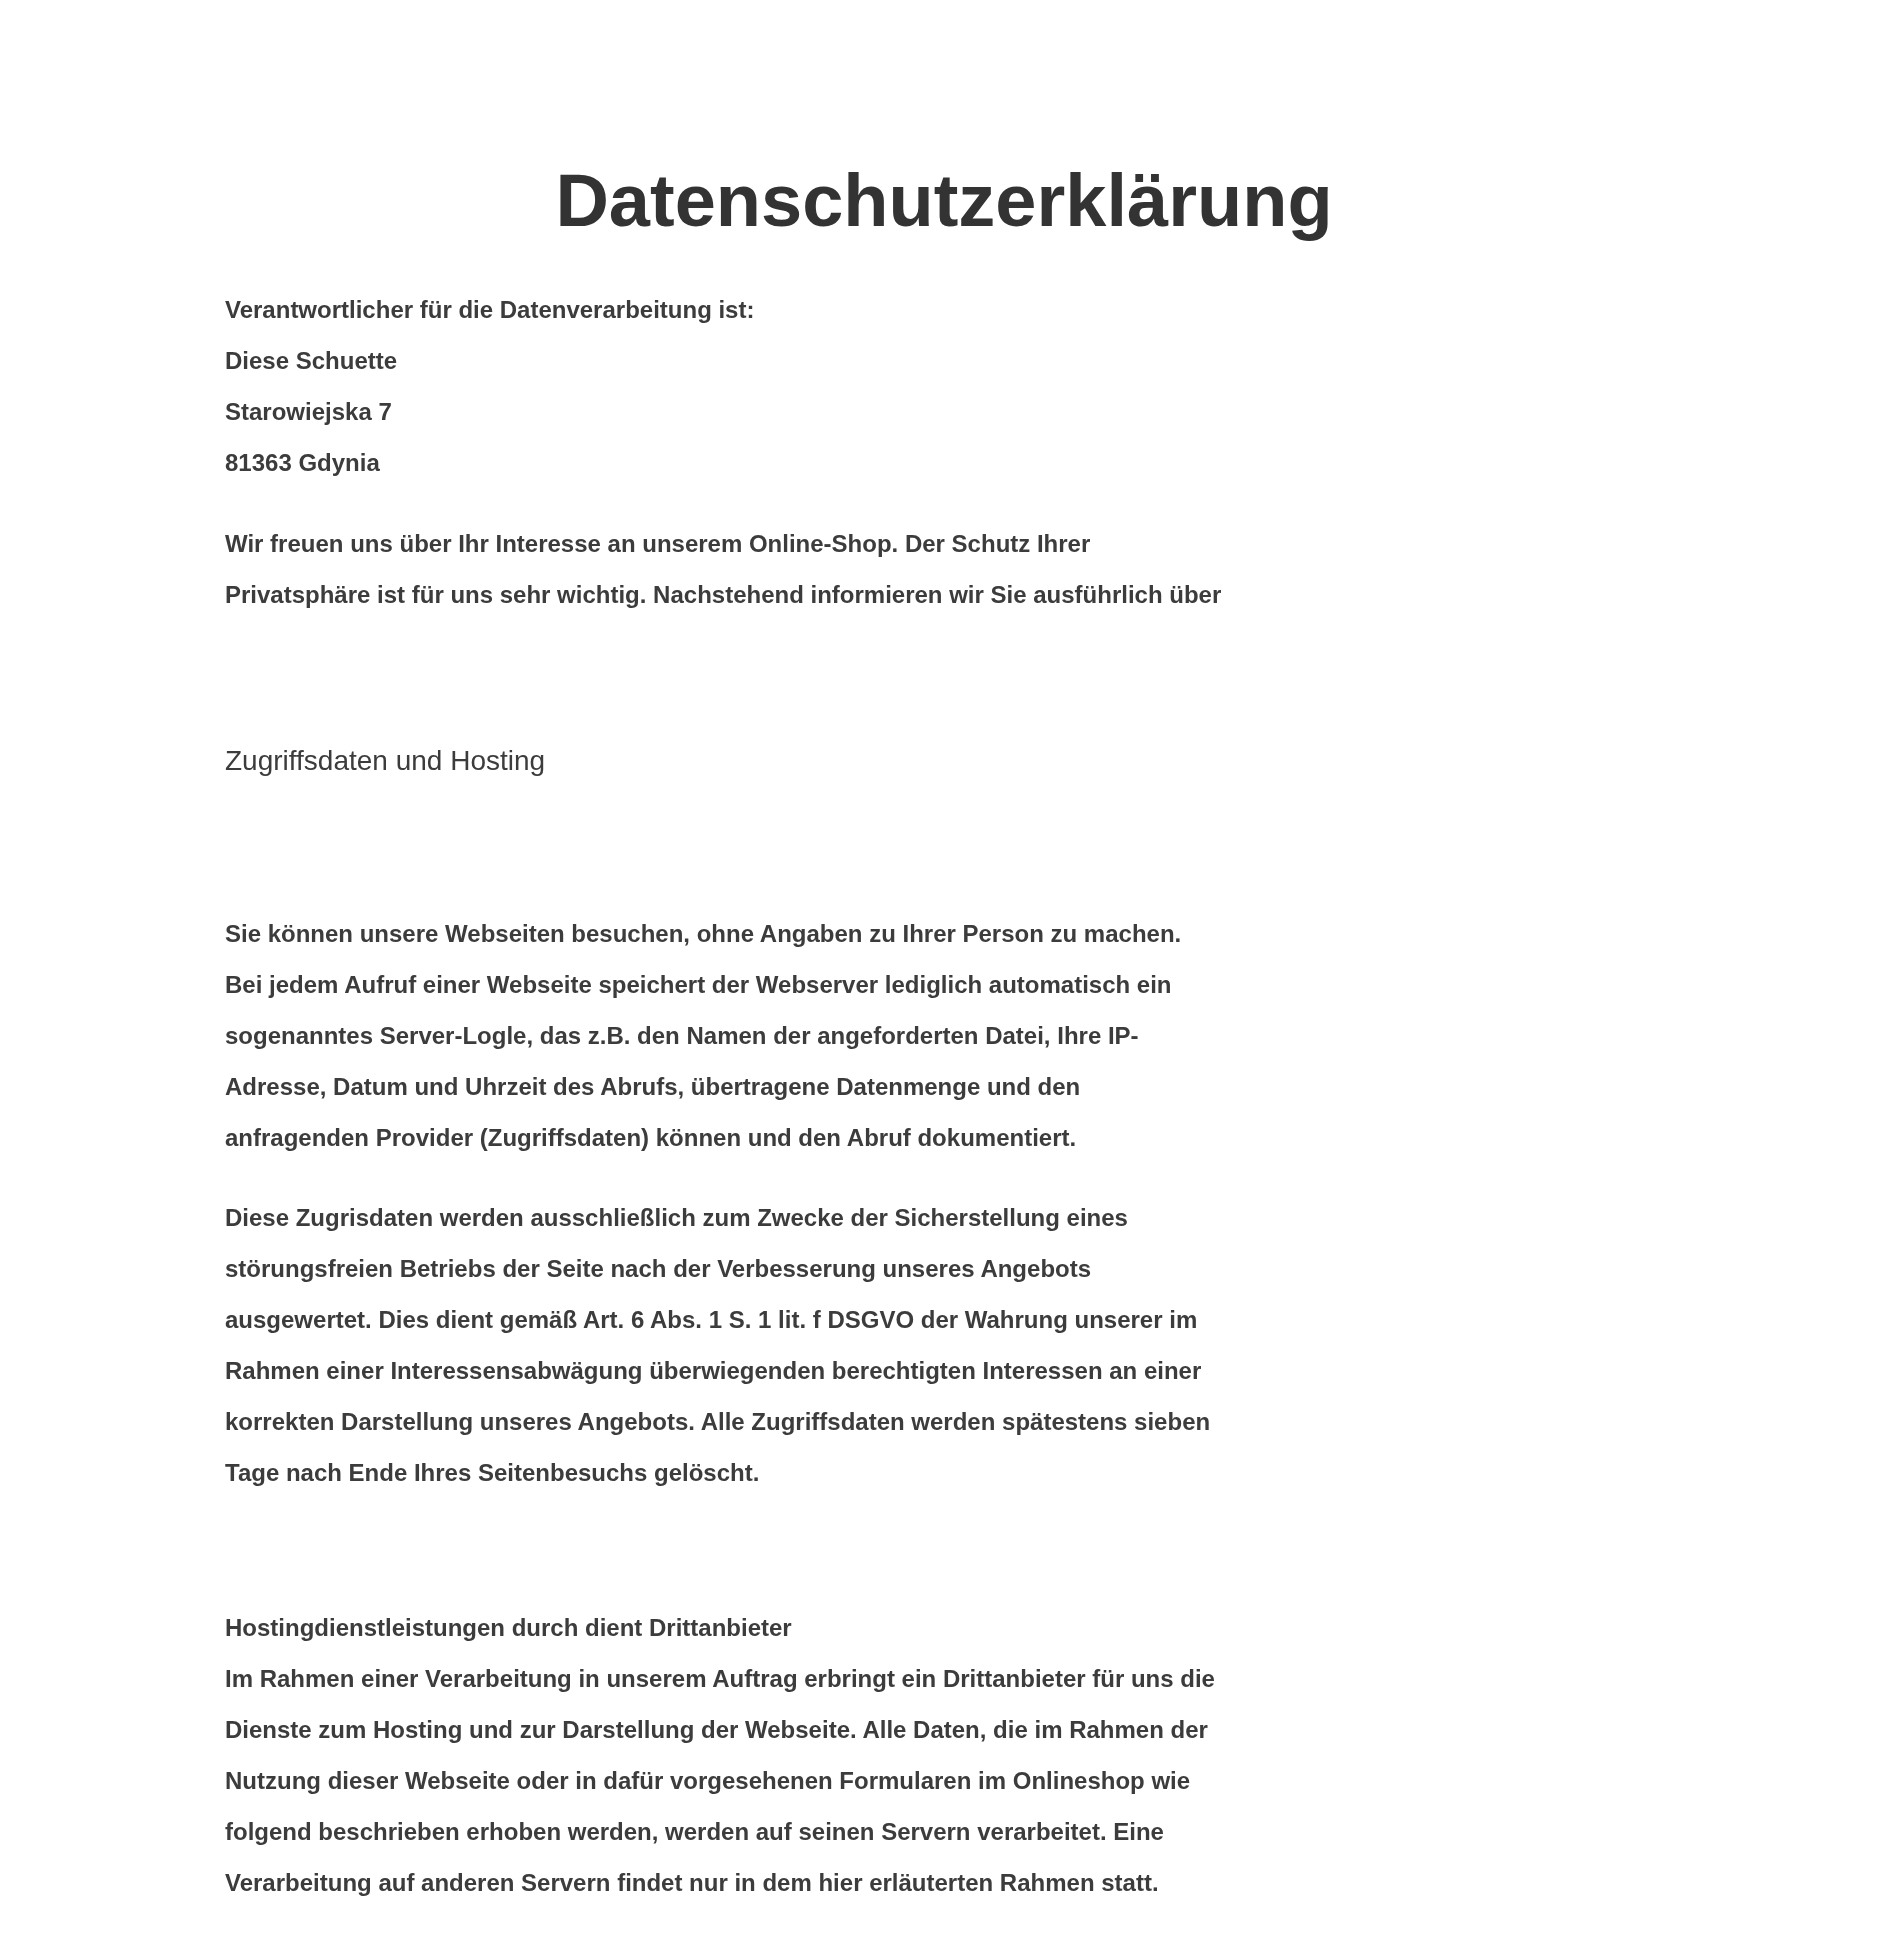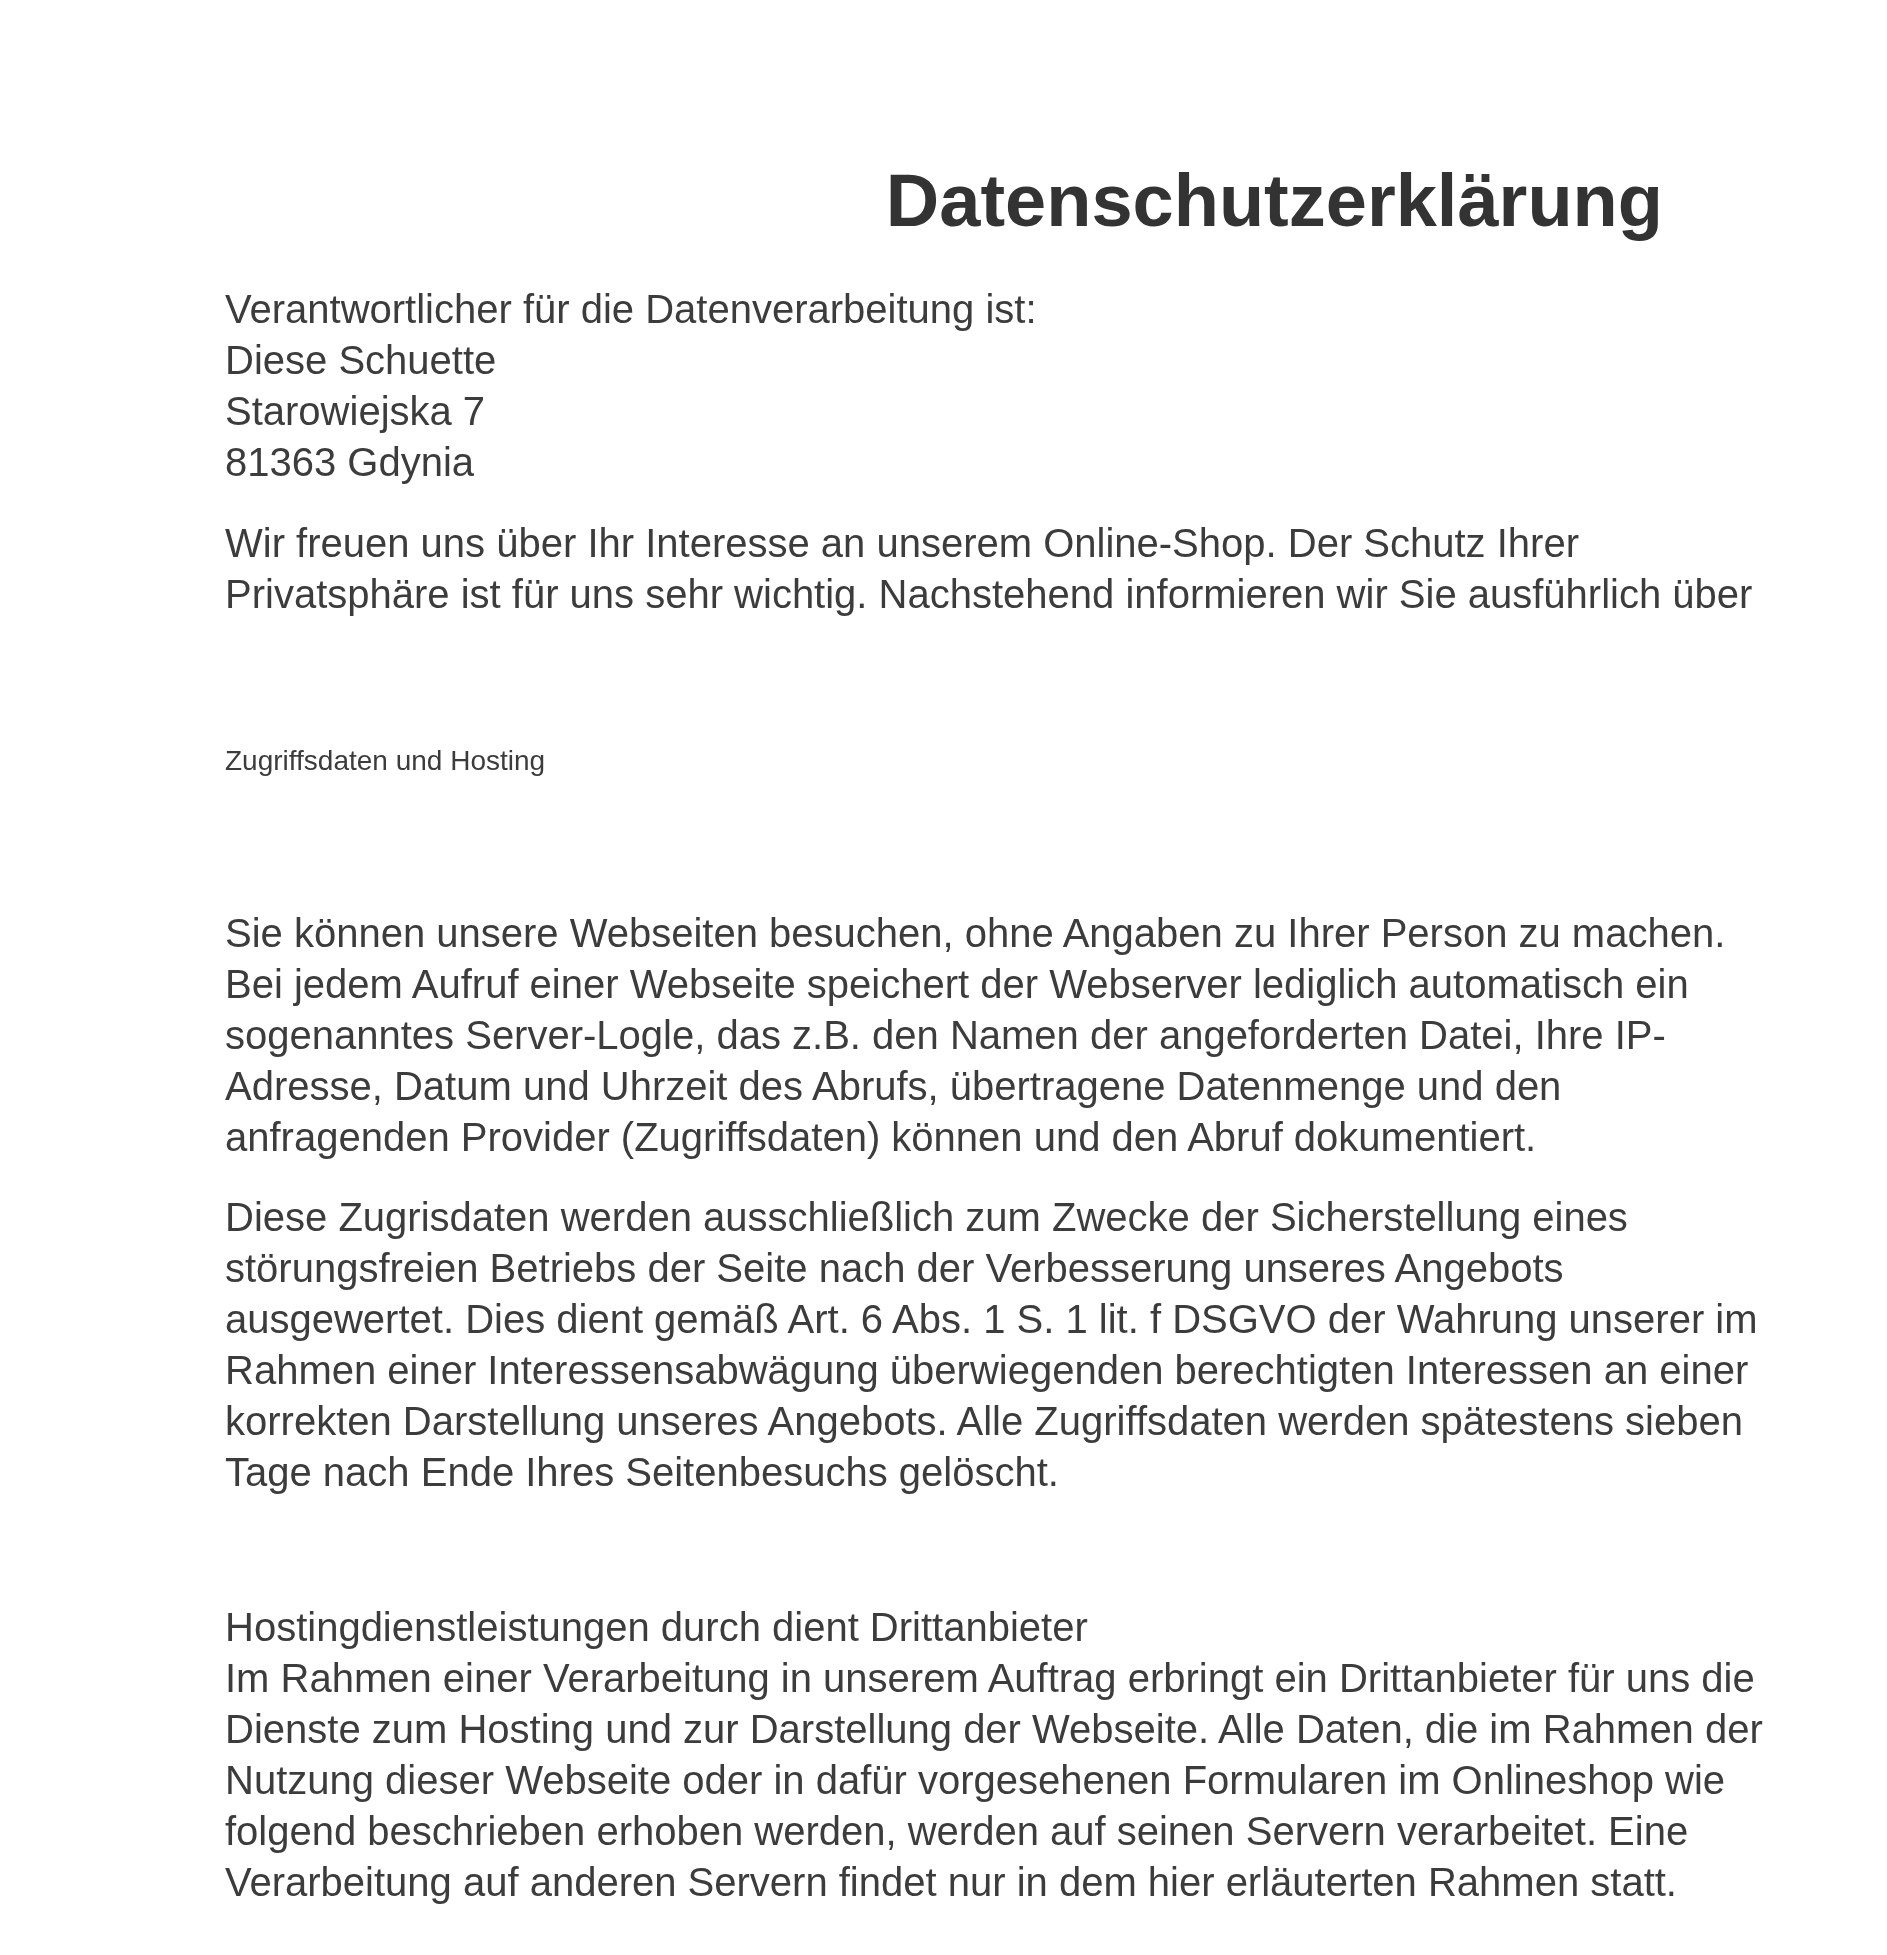--- a/index.html
+++ b/index.html
@@ -17,29 +17,29 @@
     color: #3c3c3c;
   }
   .content {
     padding: 158px 225px 0 225px;
   }
   .doc-title {
     margin: 0 0 40px 0;
     font-size: 74px;
     line-height: 86px;
     font-weight: 700;
-    text-align: right;
+    text-align: center;
     color: #333333;
     letter-spacing: 0;
   }
   .para {
     margin: 0 0 29.5px 0;
-    font-size: 40px;
+    font-size: 24px;
     line-height: 51px;
-    font-weight: 400;
+    font-weight: 700;
   }
   .para .line {
     white-space: nowrap;
   }
   .section-heading {
     margin: 115px 0 122px 0;
     font-size: 28px;
     line-height: 51px;
     font-weight: 400;
     white-space: nowrap;

